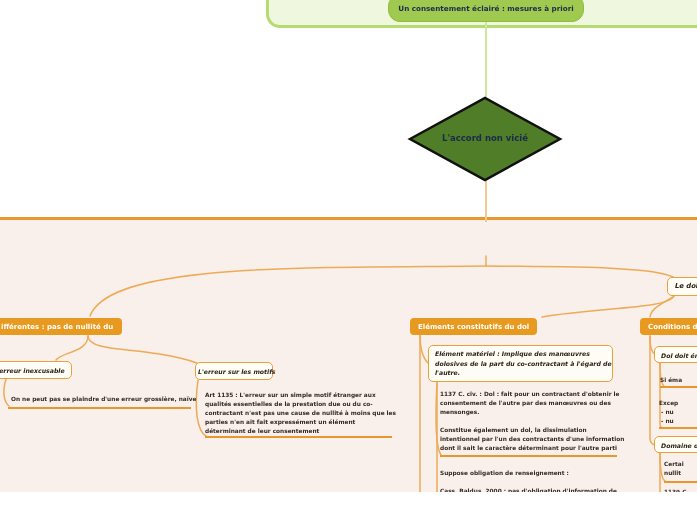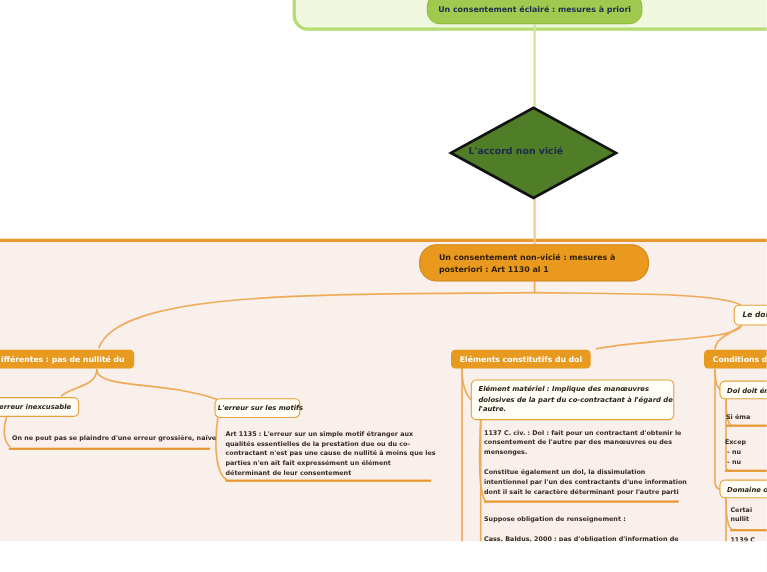--- a/index.html
+++ b/index.html
@@ -9,21 +9,21 @@
          background:#eff7df;border:3px solid #b6db70;border-radius:14px;z-index:1;}
   .green-pill{position:absolute;left:388px;top:-6px;width:194px;height:26px;background:#9fca4f;
          border:1px solid #8fbc3d;border-radius:12px;display:flex;align-items:center;justify-content:center;
          font-size:7.2px;font-weight:bold;color:#1d2d50;z-index:3;}
   .orange-container{position:absolute;left:-20px;top:217px;width:760px;height:340px;
          background:#f9efeb;border:3px solid #e8962e;border-radius:18px;z-index:1;box-sizing:border-box;}
   .svg-layer{position:absolute;left:0;top:0;z-index:2;}
   .orange-pill{position:absolute;left:381px;top:222px;width:209px;height:34px;box-sizing:border-box;
          background:#e9991d;border:1.5px solid #d2861a;border-radius:16px;padding:5px 0 0 17px;
          font-size:7.2px;font-weight:bold;line-height:11px;color:#2e1e05;white-space:pre;z-index:3;}
-  .diamond-label{position:absolute;left:394px;top:133px;width:150px;text-align:center;
+  .diamond-label{position:absolute;left:410px;top:133px;width:150px;text-align:center;
          font-size:8.5px;font-weight:bold;color:#1b2a4d;z-index:3;}
   .map-label{position:absolute;background:#e8991f;color:#ffffff;font-weight:bold;font-size:7px;
          border-radius:4px;padding:5px 8px 4px;white-space:pre;box-sizing:border-box;z-index:3;}
   #label-erreurs{left:-58px;top:318px;width:180px;padding-left:59px;}
   #label-elements{left:410px;top:318px;}
   #label-conditions{left:640px;top:318px;width:90px;}
   .map-box{position:absolute;background:#fffdf5;border:1.6px solid #e8a23c;border-radius:5px;
          font-weight:bold;font-style:italic;font-size:6.2px;color:#2b2318;box-sizing:border-box;
          white-space:pre;line-height:9.5px;padding:3px 6px;z-index:3;}
   #box-ledol{left:667px;top:277px;width:62px;height:19px;padding:4px 0 0 7px;font-size:6.8px;}
@@ -78,22 +78,20 @@
     </g>
     <polygon points="410,139 485,98 560,139 485,180" fill="#507d28" stroke="#111111" stroke-width="2.5"></polygon>
   </svg>
 
   <div class="green-pill">
     <span>Un consentement éclairé : mesures à priori</span>
   </div>
 
   <div class="diamond-label">L'accord non vicié</div>
 
-  <div class="orange-pill">Un consentement non-vicié : mesures à
-posteriori : Art 1130 al 1</div>
 
   <div class="map-label" id="label-erreurs">ifférentes : pas de nullité du</div>
   <div class="map-label" id="label-elements">Eléments constitutifs du dol</div>
   <div class="map-label" id="label-conditions">Conditions du</div>
 
   <div class="map-box" id="box-ledol">Le dol</div>
   <div class="map-box" id="box-inexcusable">L'erreur inexcusable</div>
   <div class="map-box" id="box-motifs">L'erreur sur les motifs</div>
   <div class="map-box" id="box-materiel">Elément matériel : Implique des manœuvres
 dolosives de la part du co-contractant à l'égard de

